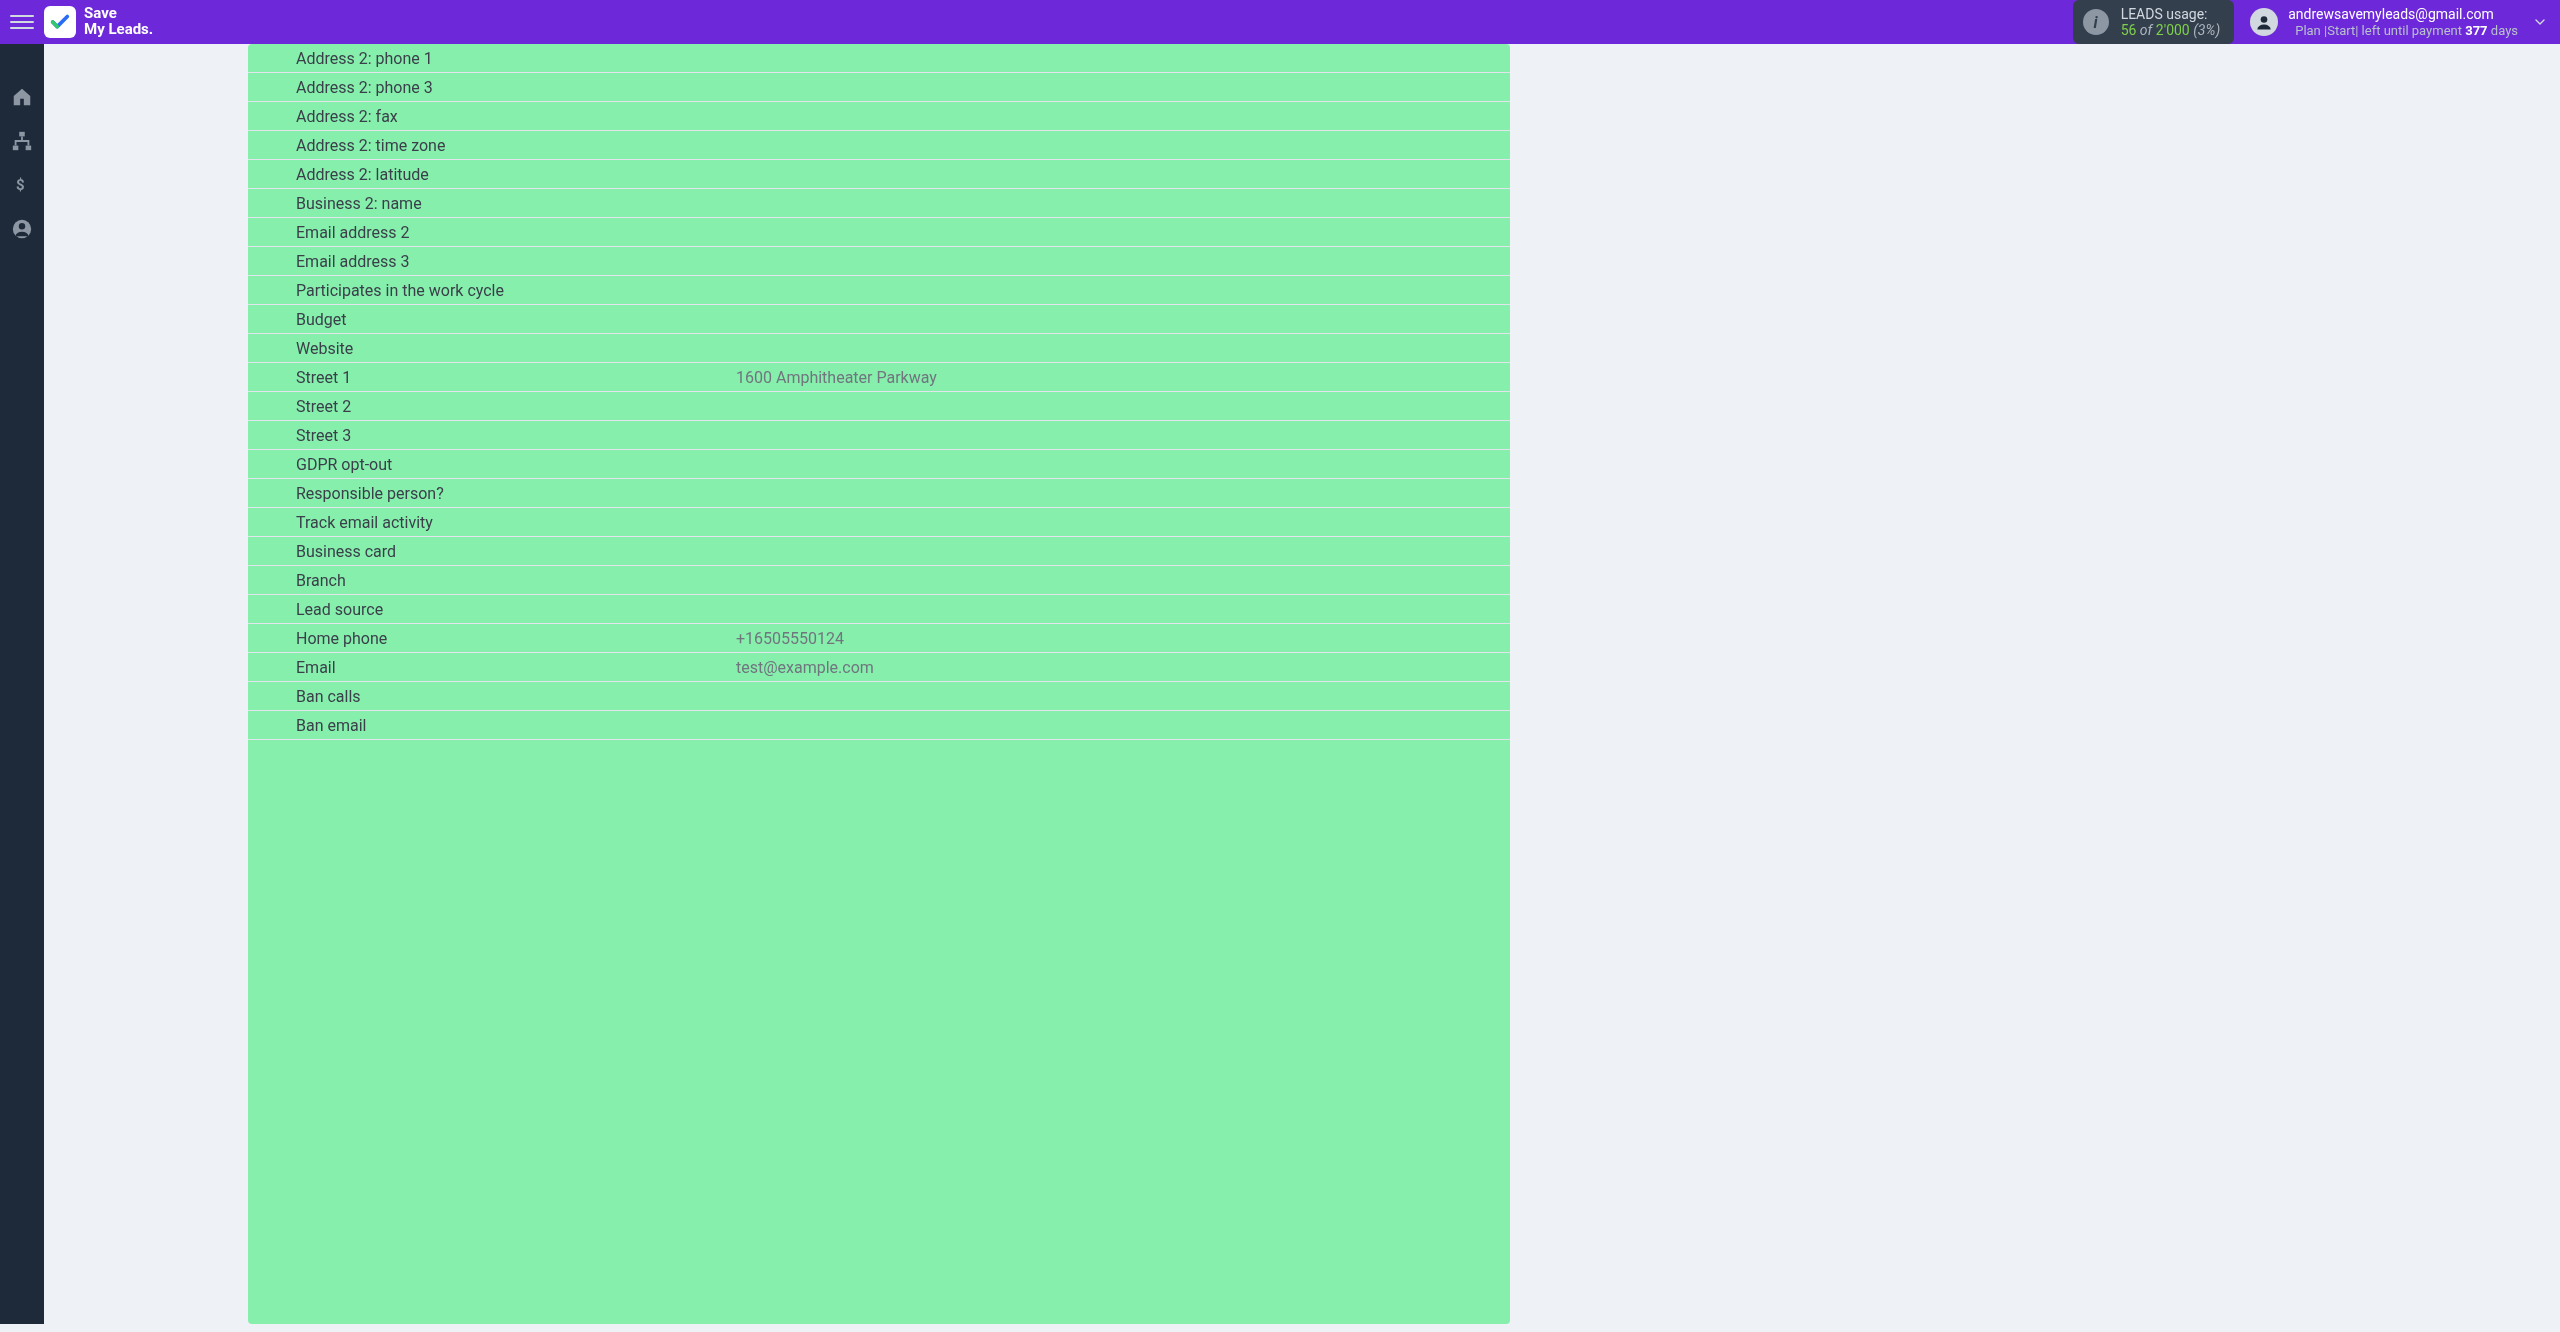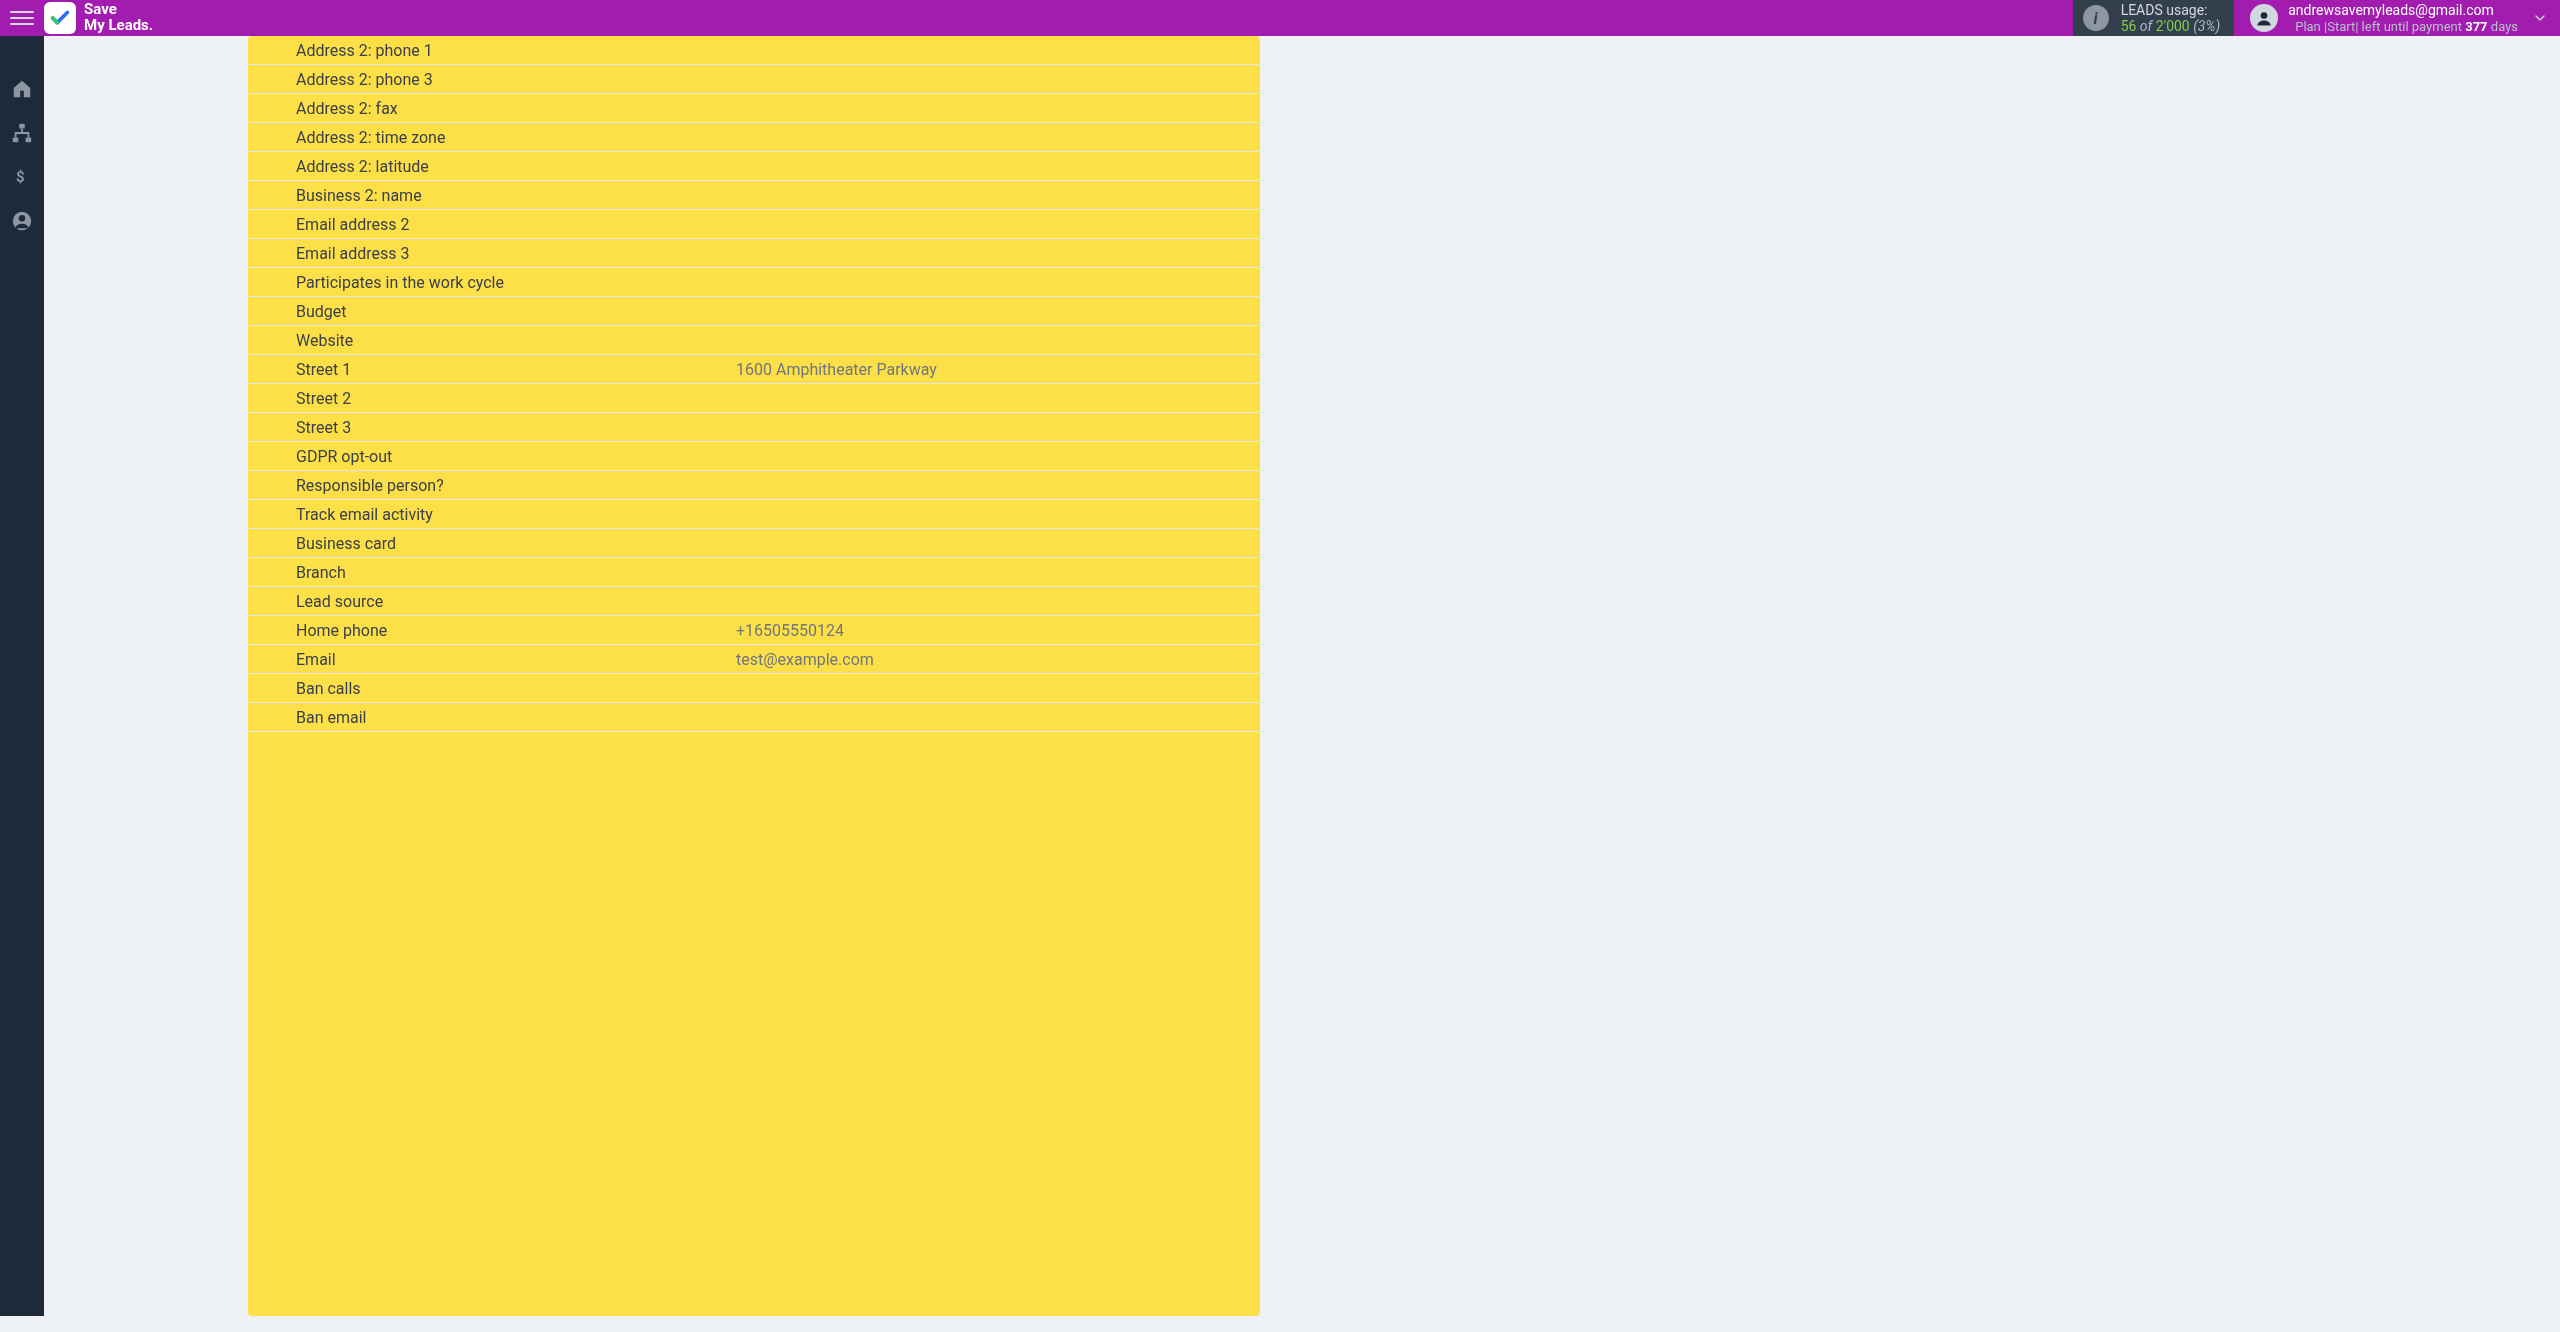--- a/index.html
+++ b/index.html
@@ -6,22 +6,22 @@
     body {
       font-family: -apple-system, BlinkMacSystemFont, "Segoe UI", Roboto, Helvetica, Arial, sans-serif;
       background: #eef1f5;
       color: #3a3f4a;
       width: 2560px;
       height: 1332px;
       transform-origin: top left;
     }
     
     .topbar {
-      height: 36px;
-      background: #a21caf;
+      height: 44px;
+      background: #6d28d9;
       display: flex;
       align-items: center;
       color: #fff;
       padding: 0 8px;
     }
     .hamburger {
       width: 28px; height: 28px;
       display: flex; flex-direction: column; justify-content: center; gap: 4px;
       cursor: pointer; padding: 2px;
       margin-right: 8px;
@@ -79,23 +79,23 @@
     .sidebar .nav-item {
       width: 26px; height: 26px; color: #8d97a3; cursor: pointer;
       display: flex; align-items: center; justify-content: center;
     }
     .main {
       flex: 1; background: #eef1f5;
       display: flex; justify-content: flex-start;
       overflow: hidden;
     }
     .panel {
-      width: 1012px;
+      width: 1262px;
       margin-left: 204px;
-      background: #fde047;
+      background: #86efac;
       border-radius: 4px;
       overflow: hidden;
     }
     .row {
       display: flex;
       border-bottom: 1px solid #e2e6ec;
       min-height: 29px;
       align-items: center;
       padding: 2px 0;
     }

